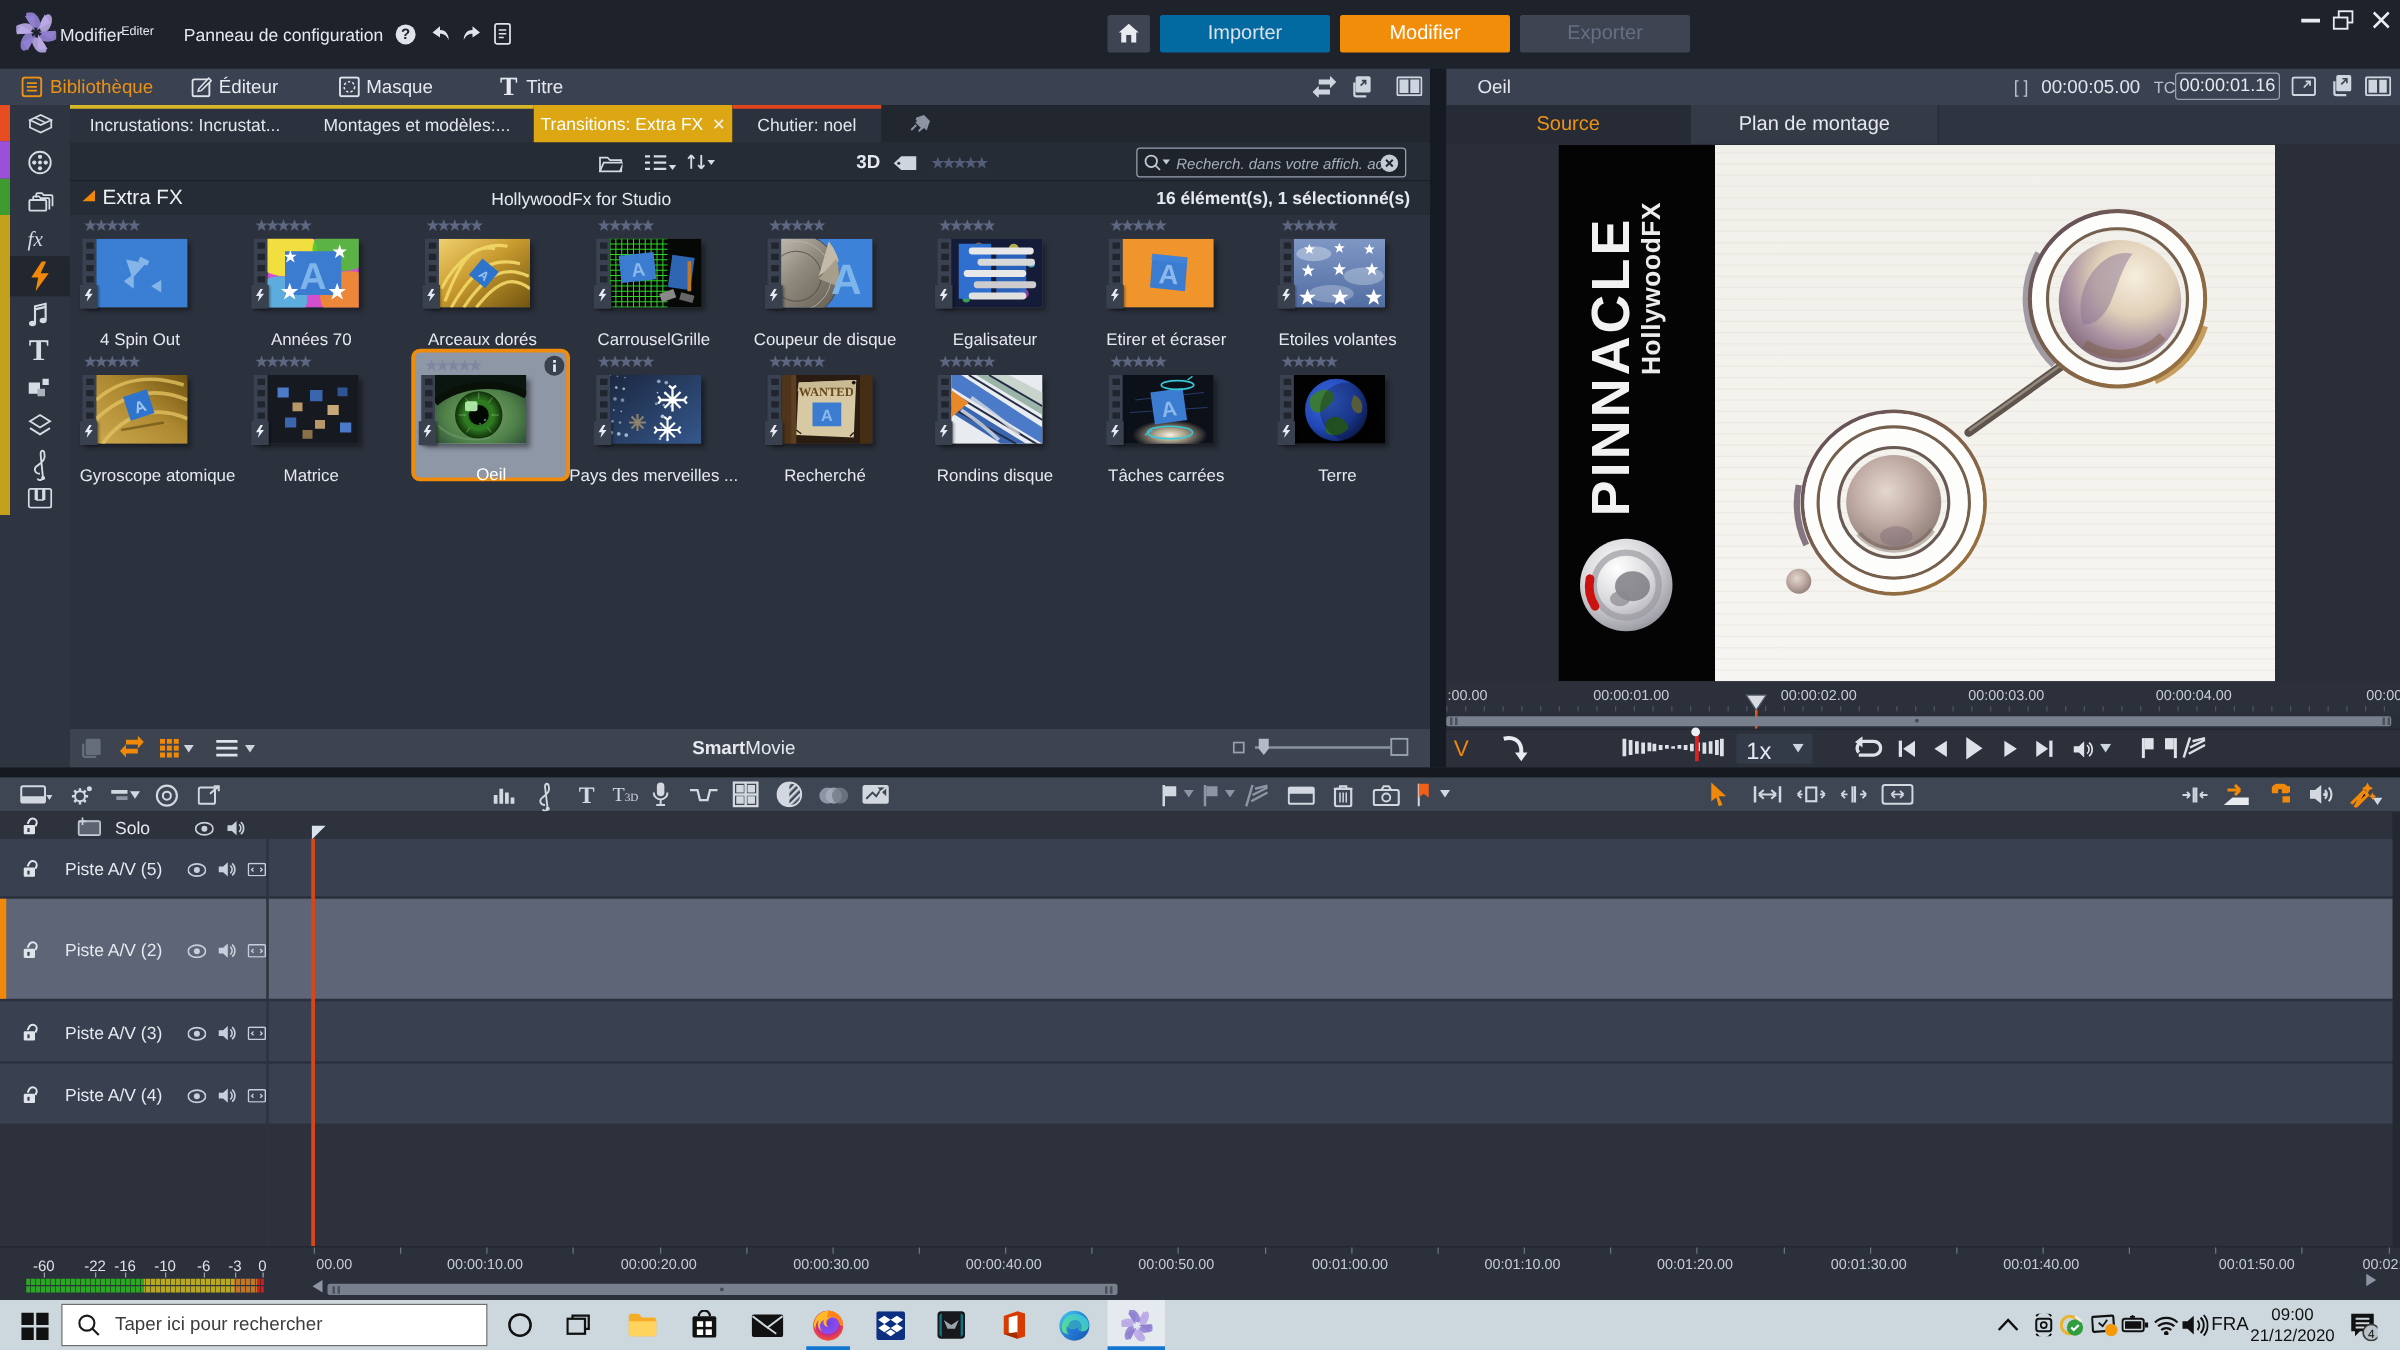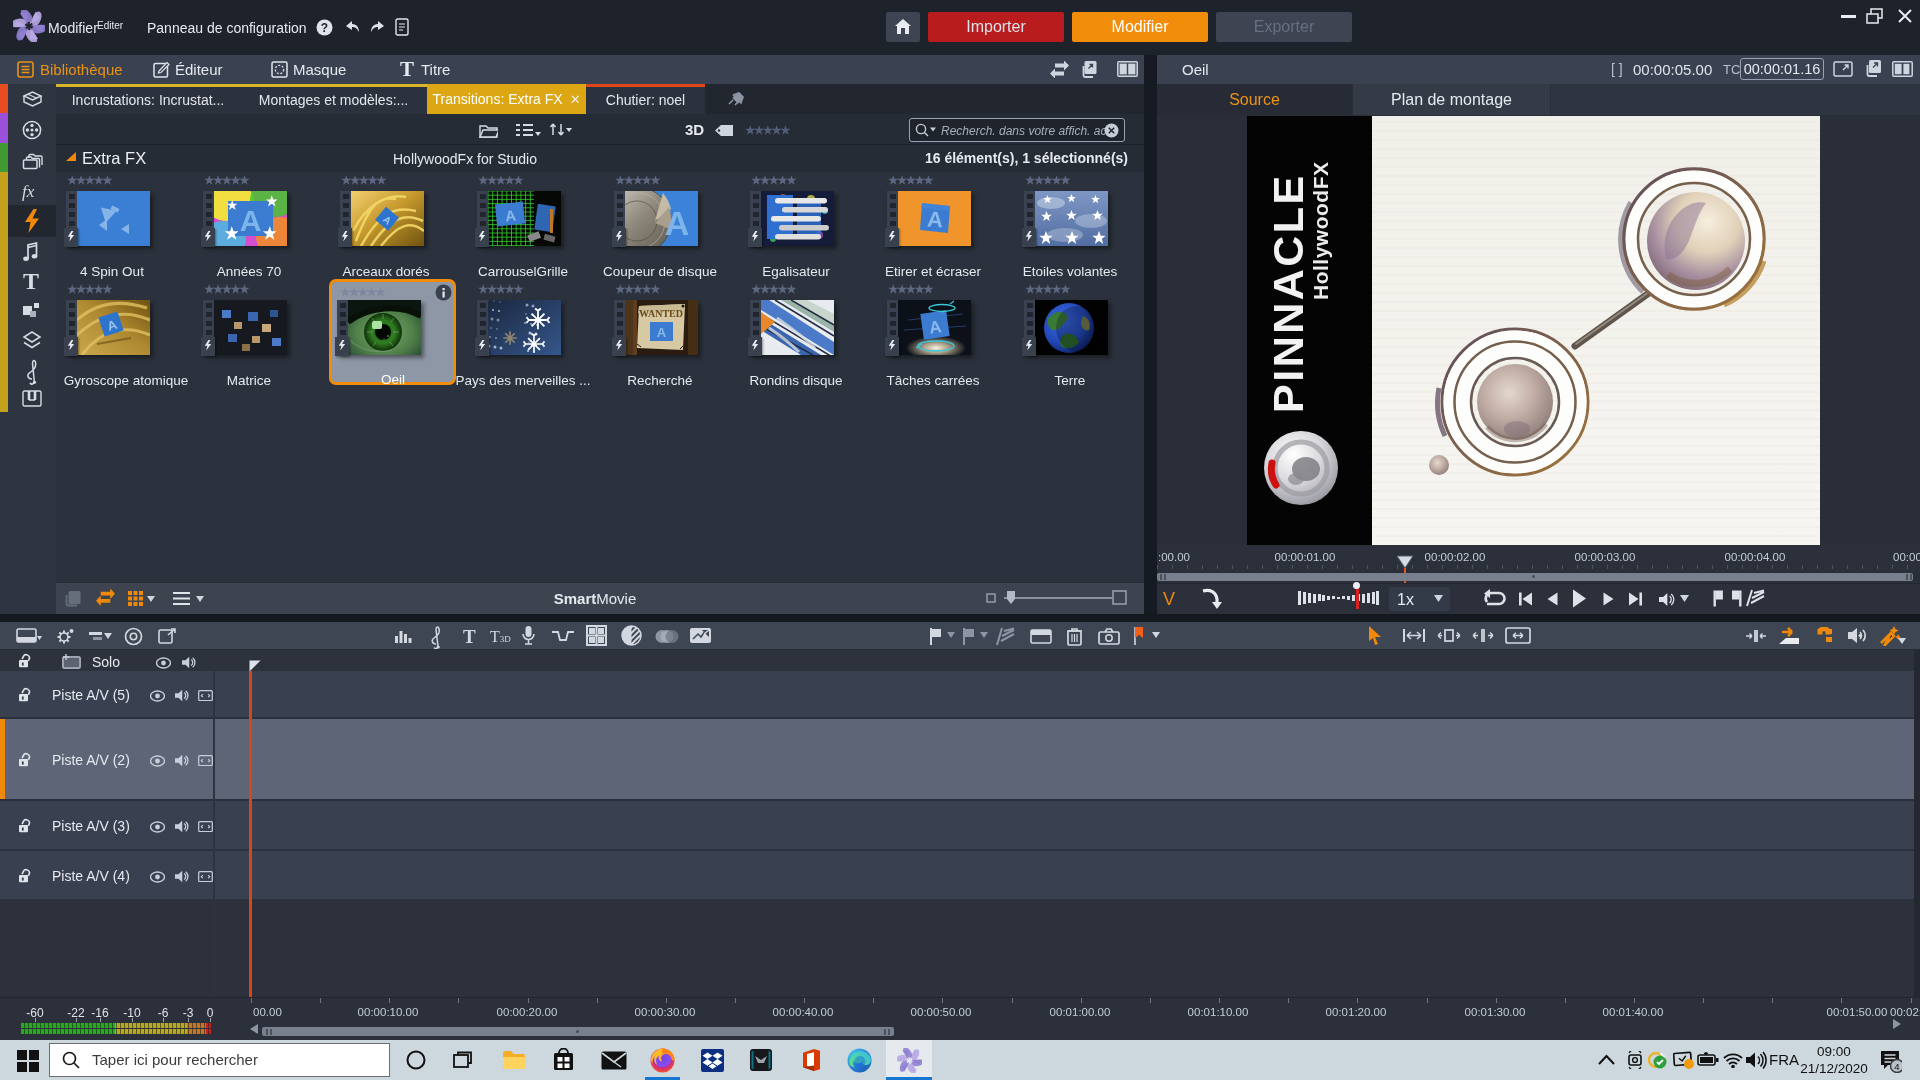--- a/index.html
+++ b/index.html
@@ -37,21 +37,21 @@
       <path d="M16 7 L10 2 L10 5 C5 5 3 9 3 13 C5 9 7 8 10 8 L10 11 Z" fill="#dfe3ea"></path>
     </svg>
 <svg class="abs" style="left:395px;top:18px" width="14" height="18" viewBox="0 0 14 18">
       <rect x="1" y="1" width="12" height="16" rx="1.5" fill="none" stroke="#dfe3ea" stroke-width="1.4"></rect>
       <path d="M4 6 h6 M4 9 h6 M4 12 h4" stroke="#dfe3ea" stroke-width="1.2"></path>
     </svg>
 <div class="abs" style="left:886px;top:12px;width:34px;height:30px;background:#3e4452;border-radius:2px"></div>
 <svg class="abs" style="left:894px;top:18px" width="18" height="17" viewBox="0 0 18 17">
       <path d="M9 1 L17 8 L15 8 L15 16 L11 16 L11 10 L7 10 L7 16 L3 16 L3 8 L1 8 Z" fill="#e8ebf0"></path>
     </svg>
-<div class="abs" style="left:928px;top:12px;width:136px;height:30px;background:#b91c1c;border-radius:2px;text-align:center;line-height:30px;font-size:16px;color:#dde1e9">Importer</div>
+<div class="abs" style="left:928px;top:12px;width:136px;height:30px;background:#0369a1;border-radius:2px;text-align:center;line-height:30px;font-size:16px;color:#dde1e9">Importer</div>
 <div class="abs" style="left:1072px;top:12px;width:136px;height:30px;background:#f28d09;border-radius:2px;text-align:center;line-height:30px;font-size:16px;color:#fff">Modifier</div>
 <div class="abs" style="left:1216px;top:12px;width:136px;height:30px;background:#3e4452;border-radius:2px;text-align:center;line-height:30px;font-size:16px;color:#667082">Exporter</div>
 <div class="abs" style="left:1841px;top:15px;width:15px;height:3px;background:#e8ebf0"></div>
 <svg class="abs" style="left:1866px;top:8px" width="17" height="17" viewBox="0 0 17 17">
       <rect x="5" y="1" width="11" height="9" fill="none" stroke="#e8ebf0" stroke-width="1.5"></rect>
       <rect x="1" y="6" width="11" height="9" fill="#20242e" stroke="#e8ebf0" stroke-width="1.5"></rect>
     </svg>
 <svg class="abs" style="left:1897px;top:8px" width="16" height="16" viewBox="0 0 16 16">
       <path d="M2 2 L14 14 M14 2 L2 14" stroke="#e8ebf0" stroke-width="2"></path>
     </svg>
@@ -1141,21 +1141,21 @@
     <div class="abs" style="left:1347px;top:596px;width:3.1px;height:4px;background:#dde1e8"></div>
     <div class="abs" style="left:1352px;top:595px;width:3.1px;height:6px;background:#dde1e8"></div>
     <div class="abs" style="left:1357px;top:594px;width:3.1px;height:7px;background:#dde1e8"></div>
     <div class="abs" style="left:1362px;top:594px;width:3.1px;height:9px;background:#dde1e8"></div>
     <div class="abs" style="left:1367px;top:593px;width:3.1px;height:10px;background:#dde1e8"></div>
     <div class="abs" style="left:1372px;top:592px;width:3.1px;height:12px;background:#dde1e8"></div>
     <div class="abs" style="left:1376px;top:591px;width:3.1px;height:14px;background:#dde1e8"></div>
 <div class="abs" style="left:1356px;top:587px;width:3px;height:22px;background:#e02020"></div>
 <div class="abs" style="left:1353px;top:582px;width:7px;height:7px;background:#eceff3;border-radius:50%"></div>
 <div class="abs" style="left:1389px;top:587px;width:61px;height:24px;background:#343b48;border-radius:2px"></div>
-<div class="txt" style="left:1397px;top:591px;font-size:16px">1x</div>
+<div class="txt" style="left:1397px;top:591px;font-size:19px">1x</div>
 <svg class="abs" style="left:1434px;top:595px" width="10" height="8" viewBox="0 0 10 8">
       <polygon points="0,0 9,0 4.5,7" fill="#cfd5de"></polygon>
     </svg>
 <svg class="abs" style="left:1481px;top:589px" width="26" height="20" viewBox="0 0 26 20">
       <path d="M6 15 H18 A5.5 5.5 0 0 0 18 4 H10 A5.5 5.5 0 0 0 6 13" fill="none" stroke="#dde1e8" stroke-width="2.6"></path>
       <polygon points="9,0 9,9 3,4.5" fill="#dde1e8"></polygon>
     </svg>
 <svg class="abs" style="left:1518px;top:592px" width="15" height="14" viewBox="0 0 15 14">
       <rect x="1" y="0.5" width="2.6" height="13" fill="#dde1e8"></rect>
       <polygon points="14,0.5 14,13.5 4.5,7" fill="#dde1e8"></polygon>
@@ -1490,21 +1490,21 @@
 <div class="abs" style="left:343px;top:1006px;width:90px;text-align:center;font-size:11.5px;color:#c6ccd6;white-space:nowrap">00:00:10.00</div>
 <div class="abs" style="left:482px;top:1006px;width:90px;text-align:center;font-size:11.5px;color:#c6ccd6;white-space:nowrap">00:00:20.00</div>
 <div class="abs" style="left:620px;top:1006px;width:90px;text-align:center;font-size:11.5px;color:#c6ccd6;white-space:nowrap">00:00:30.00</div>
 <div class="abs" style="left:758px;top:1006px;width:90px;text-align:center;font-size:11.5px;color:#c6ccd6;white-space:nowrap">00:00:40.00</div>
 <div class="abs" style="left:896px;top:1006px;width:90px;text-align:center;font-size:11.5px;color:#c6ccd6;white-space:nowrap">00:00:50.00</div>
 <div class="abs" style="left:1035px;top:1006px;width:90px;text-align:center;font-size:11.5px;color:#c6ccd6;white-space:nowrap">00:01:00.00</div>
 <div class="abs" style="left:1173px;top:1006px;width:90px;text-align:center;font-size:11.5px;color:#c6ccd6;white-space:nowrap">00:01:10.00</div>
 <div class="abs" style="left:1311px;top:1006px;width:90px;text-align:center;font-size:11.5px;color:#c6ccd6;white-space:nowrap">00:01:20.00</div>
 <div class="abs" style="left:1450px;top:1006px;width:90px;text-align:center;font-size:11.5px;color:#c6ccd6;white-space:nowrap">00:01:30.00</div>
 <div class="abs" style="left:1588px;top:1006px;width:90px;text-align:center;font-size:11.5px;color:#c6ccd6;white-space:nowrap">00:01:40.00</div>
-<div class="abs" style="left:1812px;top:1006px;width:90px;text-align:center;font-size:11.5px;color:#c6ccd6;white-space:nowrap">00:01:50.00</div>
+<div class="abs" style="left:1775px;top:1006px;width:90px;text-align:left;font-size:11.5px;color:#c6ccd6;white-space:nowrap">00:01:50.00</div>
 <div class="txt" style="left:1890px;top:1006px;font-size:11.5px;color:#c6ccd6">00:02:0</div>
 <div class="abs" style="left:251px;top:998px;width:1px;height:5px;background:#6b7384"></div>
     <div class="abs" style="left:320px;top:998px;width:1px;height:5px;background:#6b7384"></div>
     <div class="abs" style="left:389px;top:998px;width:1px;height:5px;background:#6b7384"></div>
     <div class="abs" style="left:458px;top:998px;width:1px;height:5px;background:#6b7384"></div>
     <div class="abs" style="left:528px;top:998px;width:1px;height:5px;background:#6b7384"></div>
     <div class="abs" style="left:597px;top:998px;width:1px;height:5px;background:#6b7384"></div>
     <div class="abs" style="left:666px;top:998px;width:1px;height:5px;background:#6b7384"></div>
     <div class="abs" style="left:735px;top:998px;width:1px;height:5px;background:#6b7384"></div>
     <div class="abs" style="left:804px;top:998px;width:1px;height:5px;background:#6b7384"></div>

